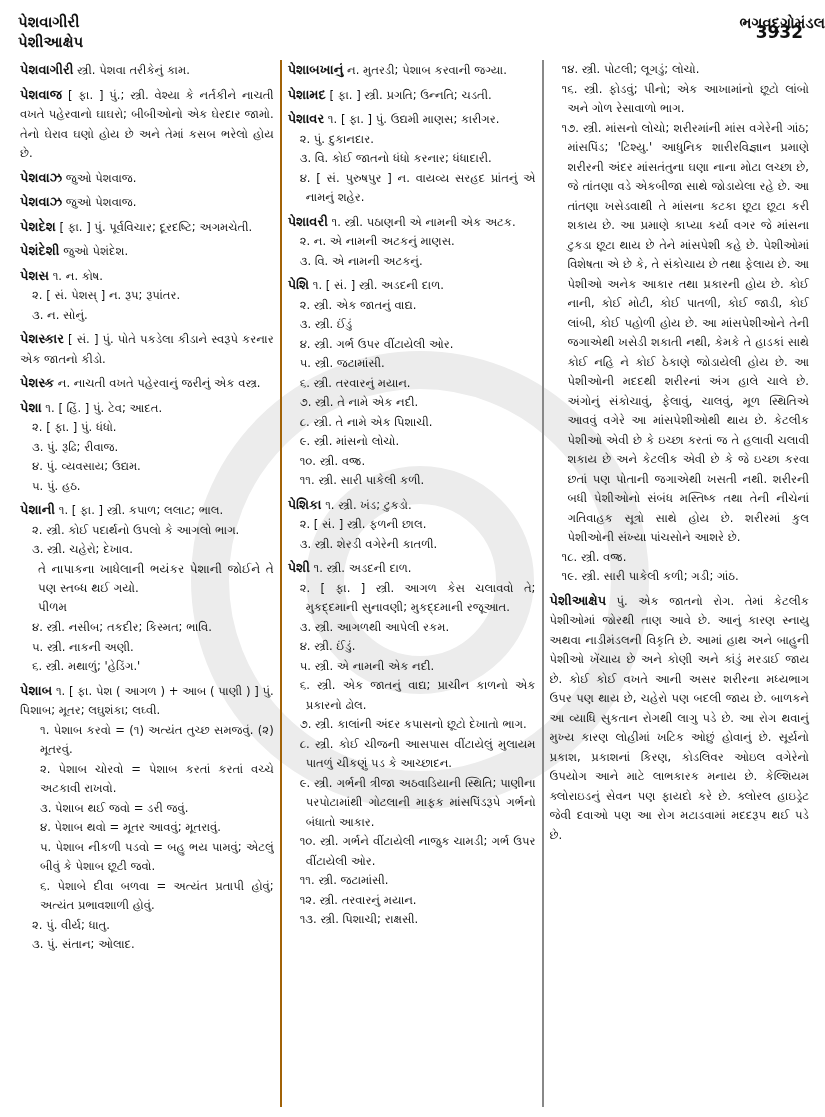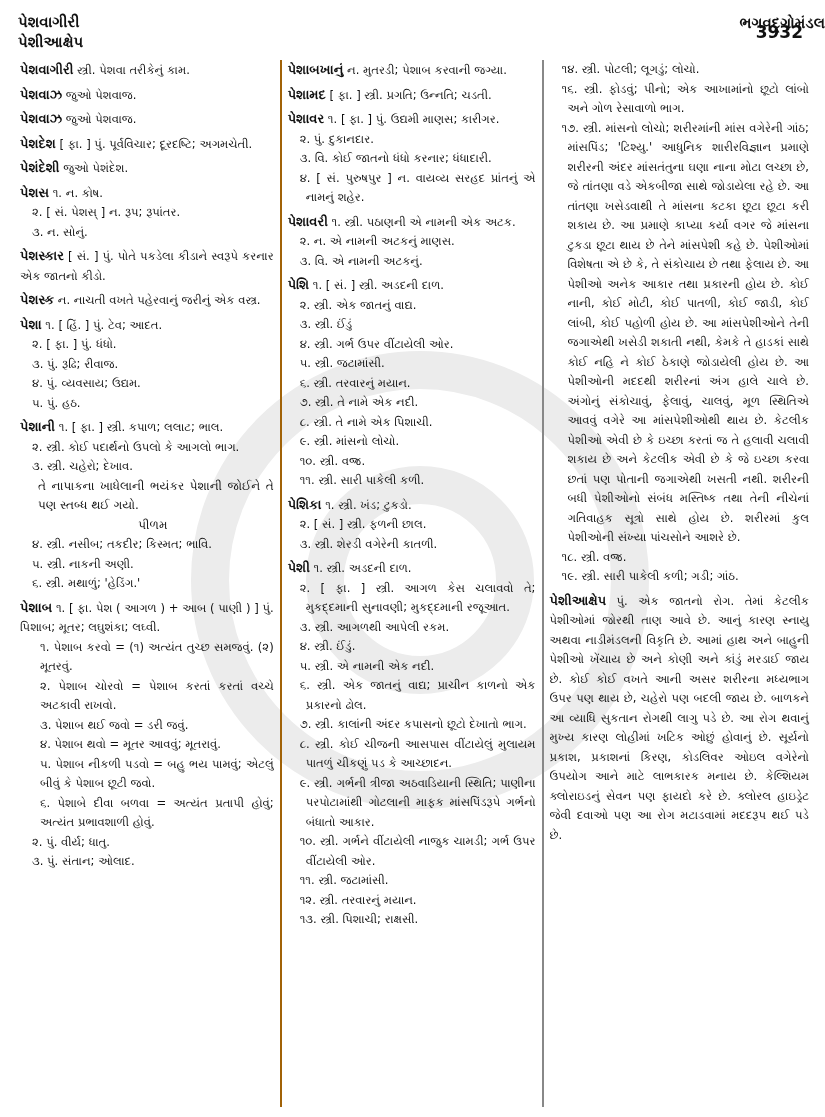--- a/index.html
+++ b/index.html
@@ -26,21 +26,21 @@
     display: flex; z-index: 1;
   }
   .col { padding: 0 6px; font-size: 11.6px; line-height: 19.5px; }
   .col1 { width: 262px; }
   .col2 { width: 256px; border-left: 2px solid #a16207; }
   .col3 { width: 268px; border-left: 2px solid #888; }
   .entry { margin: 0 0 4px 0; }
   .hw { font-weight: bold; font-size: 13px; }
   .sub { padding-left: 12px; text-indent: -6px; margin-left: 6px; }
   .quote { padding-left: 18px; font-size: 12px; }
-  .quote-src { display: block; text-align: center; padding-right: 6px; }
+  .quote-src { display: block; text-align: left; padding-right: 6px; font-family: Liberation Mono, monospace; }
   .idiom { padding-left: 20px; text-indent: 0; }
   .justify { text-align: justify; }
 </style>
 </head>
 <body>
 
 <svg class="watermark" viewBox="0 0 500 500">
   <g fill="none" stroke="#ececec" stroke-width="38">
     <path d="M250 40 A210 210 0 0 1 460 250"></path>
     <path d="M40 250 A210 210 0 0 1 250 40"></path>
@@ -54,20 +54,23 @@
   <div>પેશવાગીરી</div>
   <div>પેશીઆક્ષેપ</div>
 </div>
 <div class="center-title">ભગવદ્ગોમંડલ</div>
 <div class="page-num">3932</div>
 
 <div class="columns">
   <div class="col col1 justify" id="col0">
       <div class="entry">
         <div><span class="hw">પેશવાગીરી</span> <span>સ્ત્રી. પેશવા તરીકેનું કામ.</span></div>
+      </div>
+      <div class="entry">
+        <div><span class="hw">પેશવાજ</span> <span>[ ફા. ] પું.; સ્ત્રી. વેશ્યા કે નર્તકીને નાચતી વખતે પહેરવાનો ઘાઘરો; બીબીઓનો એક ઘેરદાર જામો. તેનો ઘેરાવ ઘણો હોય છે અને તેમાં કસબ ભરેલો હોય છે.</span></div>
       </div>
       <div class="entry">
         <div><span class="hw">પેશવાઝ</span> <span>જુઓ પેશવાજ.</span></div>
       </div>
       <div class="entry">
         <div><span class="hw">પેશવાઝ</span> <span>જુઓ પેશવાજ.</span></div>
       </div>
       <div class="entry">
         <div><span class="hw">પેશદેશ</span> <span>[ ફા. ] પું. પૂર્વવિચાર; દૂરદષ્ટિ; અગમચેતી.</span></div>
       </div>

